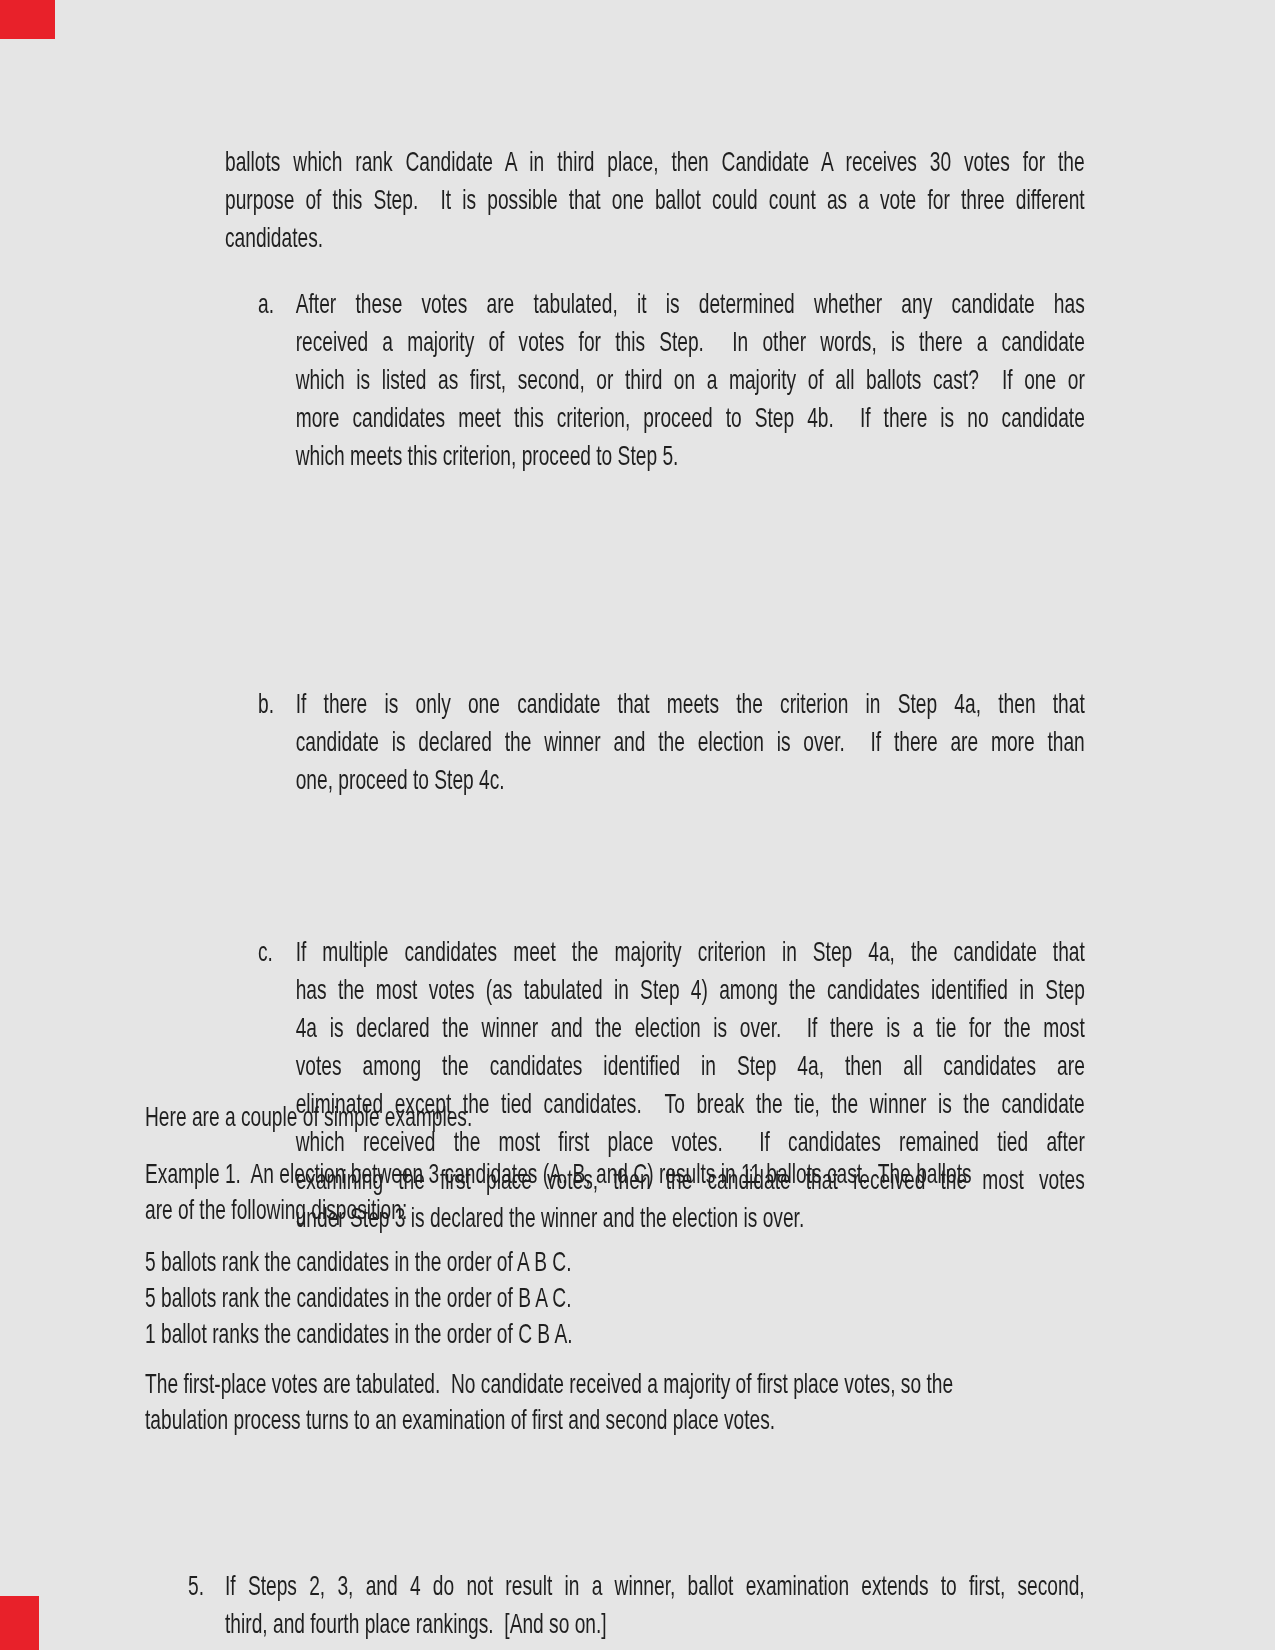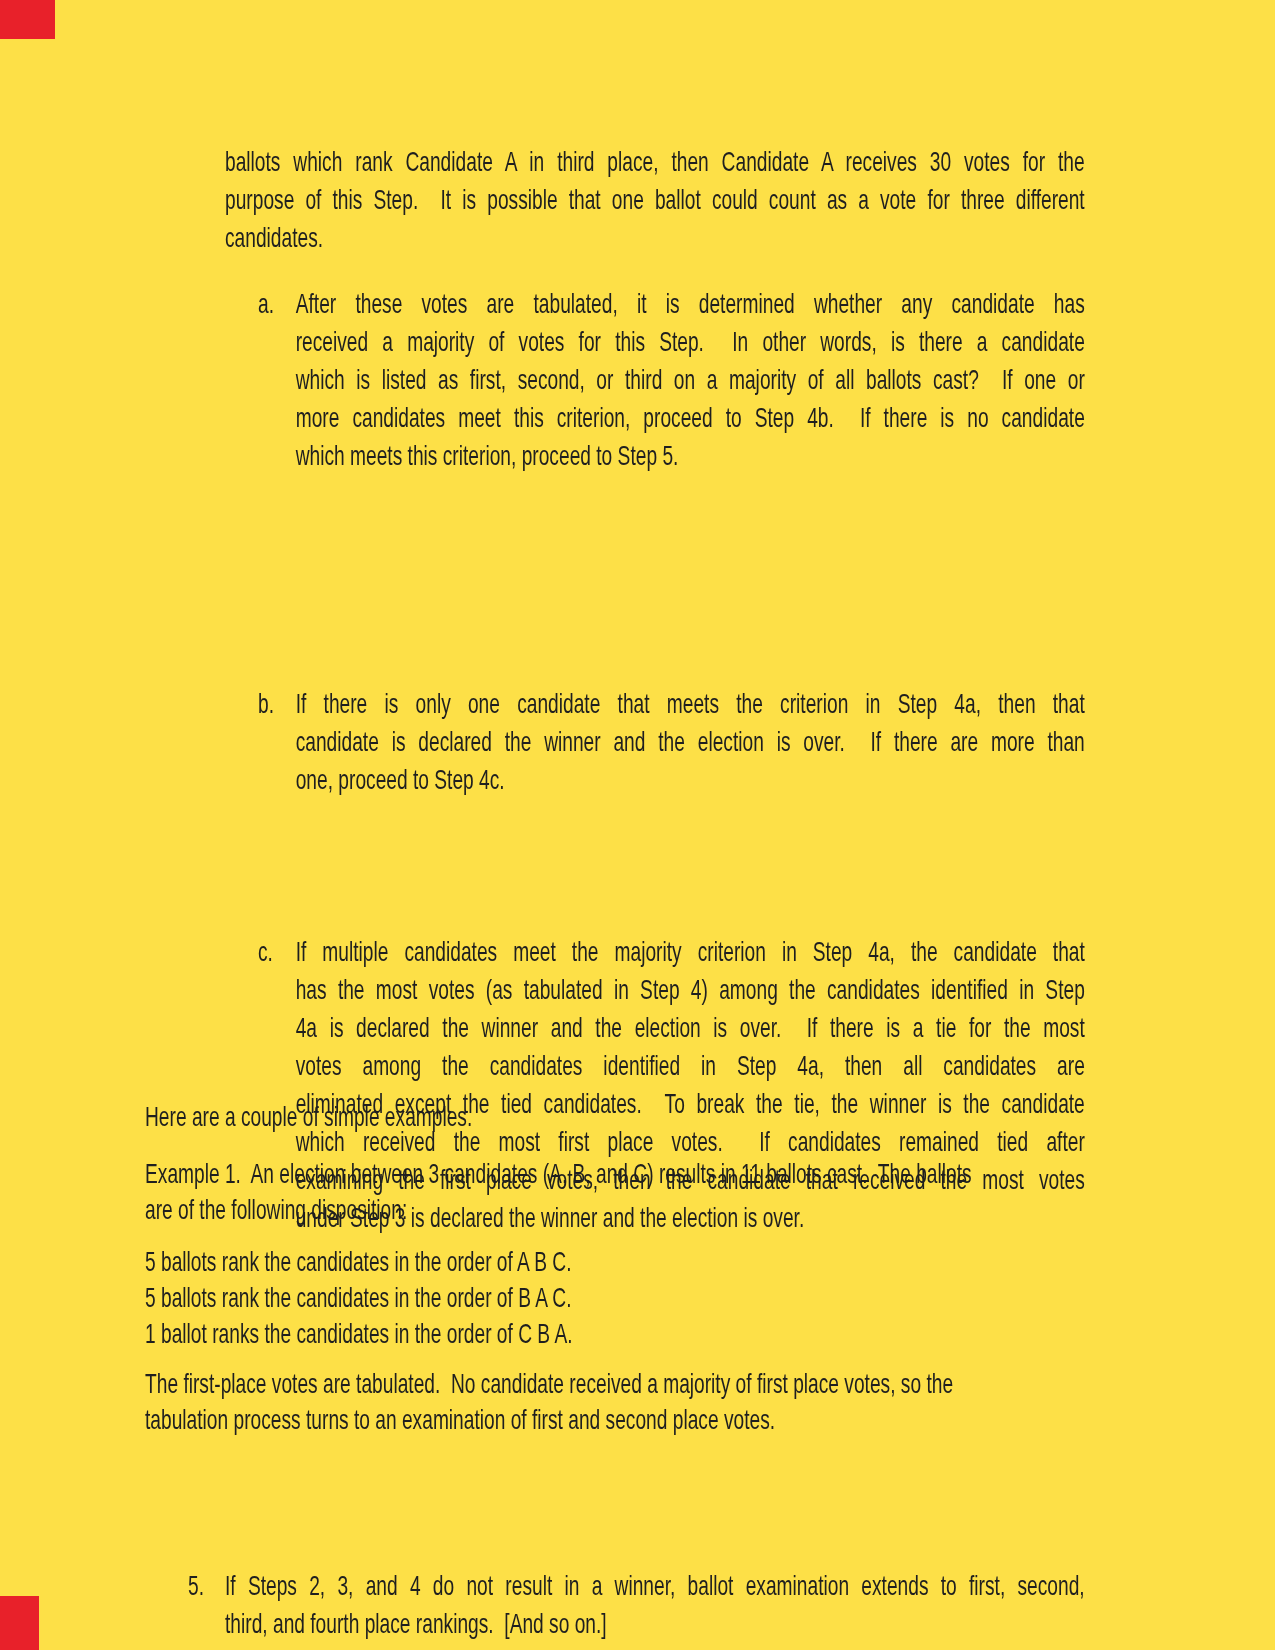--- a/index.html
+++ b/index.html
@@ -4,21 +4,21 @@
 <style>
   html, body { margin: 0; padding: 0; }
   body {
     width: 1275px; height: 1650px;
     background: #ffffff;
     font-family: "Liberation Sans", "DejaVu Sans", sans-serif;
     color: #1f1f1f;
     overflow: hidden;
     position: relative;
   }
-  .page { position: absolute; inset: 0; background: #fde047; }
+  .page { position: absolute; inset: 0; background: #e5e5e5; }
   .block {
     position: absolute;
     transform: scaleX(0.685);
     transform-origin: 0 0;
     font-size: 28px;
     color: #1f1f1f;
   }
   .tline { white-space: nowrap; text-align: left; }
   .lh38 .tline, .lh38 .marker { height: 38px; line-height: 38px; }
   .lh36 .tline, .lh36 .marker { height: 36px; line-height: 36px; }

